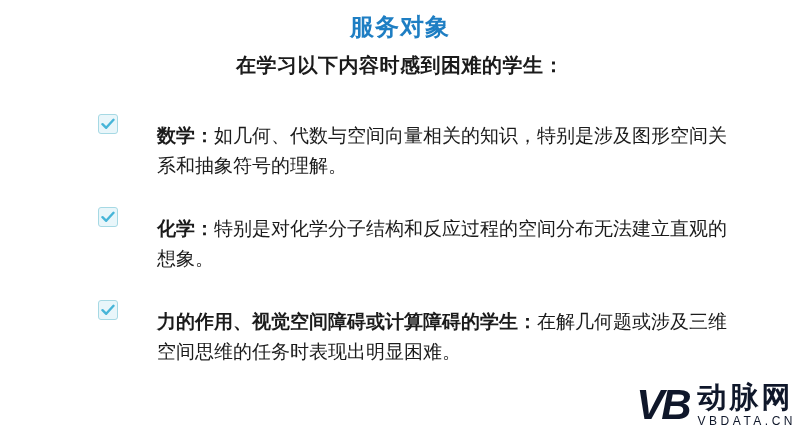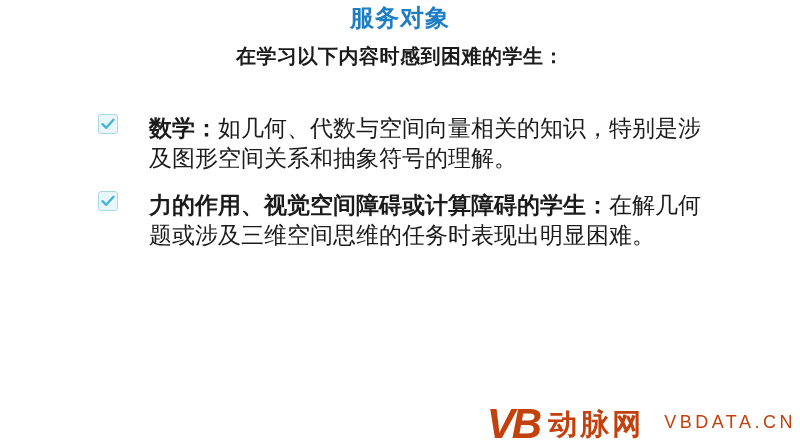--- a/index.html
+++ b/index.html
@@ -13,21 +13,21 @@
   }
   .page {
     position: relative;
     width: 800px;
     height: 447px;
     background: #ffffff;
     overflow: hidden;
   }
   .title {
     margin: 0;
-    padding-top: 2px;
+    padding-top: 11px;
     text-align: center;
     font-size: 24px;
     font-weight: 700;
     color: #1e7ec3;
     letter-spacing: 1px;
   }
   .subtitle {
     margin: 9px 0 14px 0;
     text-align: center;
     font-size: 20px;
@@ -53,60 +53,59 @@
     margin-right: 28px;
     border: 1.5px solid #a6d9e4;
     background: #e9f6fa;
     border-radius: 3px;
     display: flex;
     align-items: center;
     justify-content: center;
   }
   .checkbox svg { display: block; }
   .item-text {
-    margin: 3px;
+    margin: 11px;
     width: 572px;
-    font-size: 23px;
+    font-size: 19px;
     line-height: 30px;
     color: #1b1b1b;
   }
   .item-text b { font-weight: 700; }
   .watermark {
     position: absolute;
     right: 4px;
-    bottom: 2px;
+    bottom: 20px;
     display: flex;
     align-items: center;
-    color: #c2410c;
+    color: #0f172a;
     user-select: none;
   }
   .wm-logo {
     font-size: 42px;
     font-weight: 800;
     font-style: italic;
     letter-spacing: -3px;
     margin-right: 9px;
     line-height: 1;
   }
   .wm-col {
     display: flex;
-    flex-direction: row;
+    flex-direction: column;
     line-height: 1;
   }
   .wm-brand {
     font-size: 29px;
     font-weight: 700;
     letter-spacing: 3px;
   }
   .wm-domain {
-    font-size: 18px;
+    font-size: 12px;
     font-weight: 400;
     letter-spacing: 3.5px;
     margin-top: 3px;
-    margin-left: 20px;
   }
 </style>
 </head>
 <body>
 
 <div class="page">
 
   <h1 class="title">服务对象</h1>
   <h2 class="subtitle">在学习以下内容时感到困难的学生：</h2>
 
@@ -115,20 +114,28 @@
     <div class="item">
       <span class="checkbox">
         <svg width="14" height="12" viewBox="0 0 14 12">
             <path d="M1.5 6.2 L5.2 9.8 L12.5 1.8" fill="none" stroke="#47b5d8" stroke-width="2.4" stroke-linecap="round" stroke-linejoin="round"></path>
           </svg>
       </span>
       <p class="item-text"><b>数学：</b><span>如几何、代数与空间向量相关的知识，特别是涉及图形空间关系和抽象符号的理解。</span></p>
     </div>
 
 
+    <div class="item">
+      <span class="checkbox">
+        <svg width="14" height="12" viewBox="0 0 14 12">
+            <path d="M1.5 6.2 L5.2 9.8 L12.5 1.8" fill="none" stroke="#47b5d8" stroke-width="2.4" stroke-linecap="round" stroke-linejoin="round"></path>
+          </svg>
+      </span>
+      <p class="item-text"><b>化学：</b><span>特别是对化学分子结构和反应过程的空间分布无法建立直观的想象。</span></p>
+    </div>
 
     <div class="item">
       <span class="checkbox">
         <svg width="14" height="12" viewBox="0 0 14 12">
             <path d="M1.5 6.2 L5.2 9.8 L12.5 1.8" fill="none" stroke="#47b5d8" stroke-width="2.4" stroke-linecap="round" stroke-linejoin="round"></path>
           </svg>
       </span>
       <p class="item-text"><b>力的作用、视觉空间障碍或计算障碍的学生：</b><span>在解几何题或涉及三维空间思维的任务时表现出明显困难。</span></p>
     </div>
 

